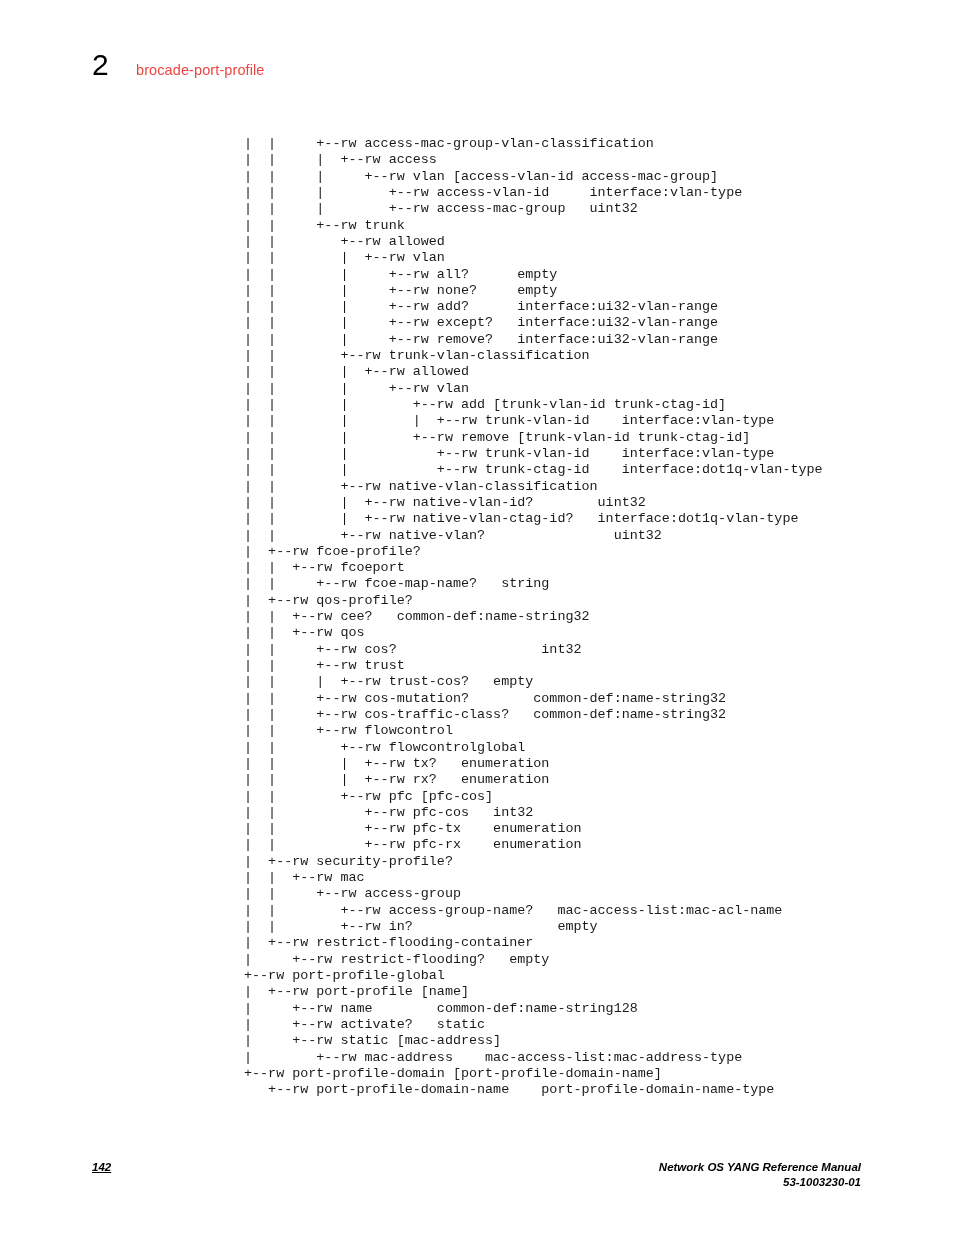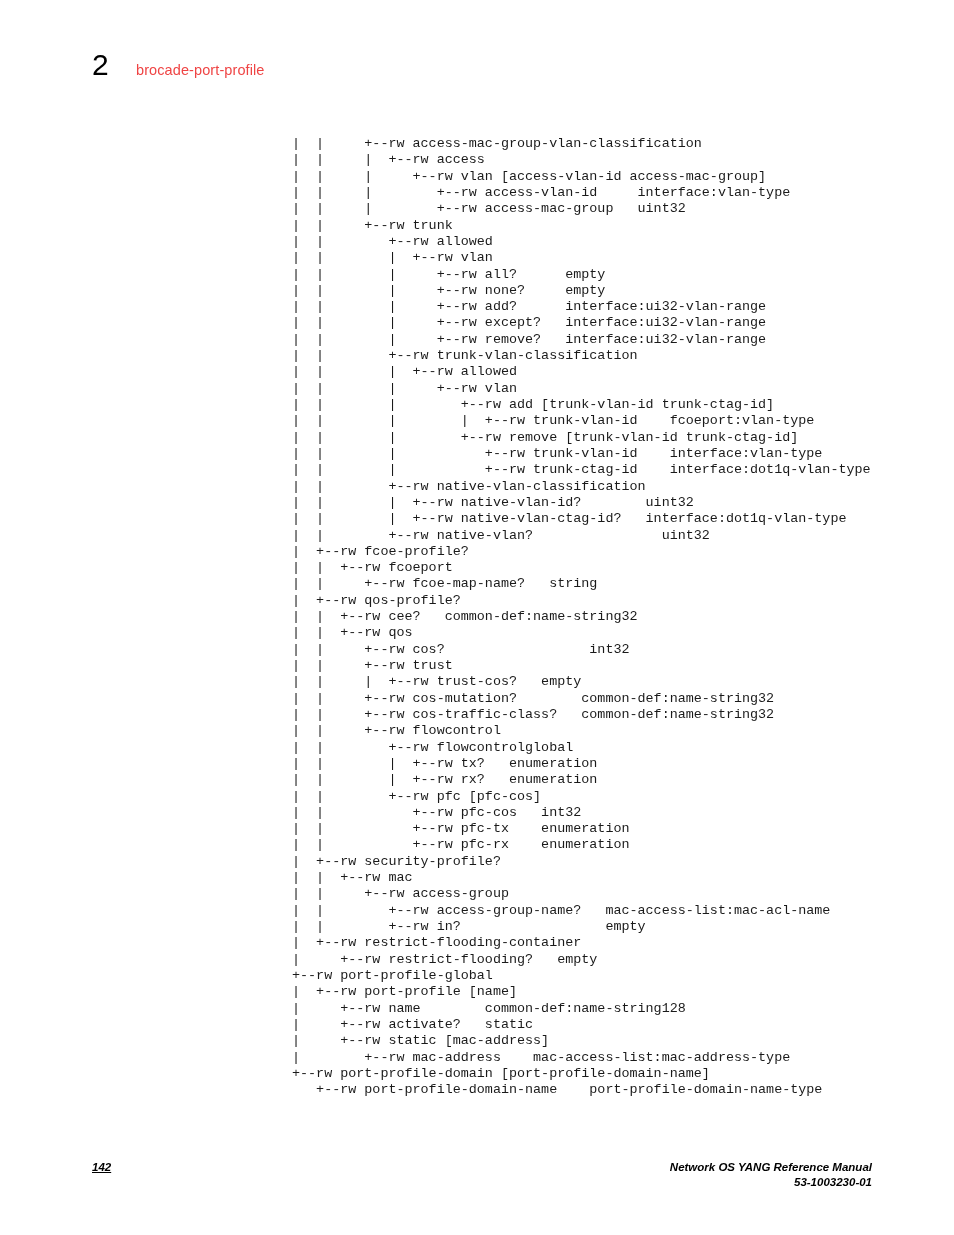--- a/index.html
+++ b/index.html
@@ -59,21 +59,20 @@
     width: 690px;
   }
   .code-line {
     font-family: "Liberation Mono", "DejaVu Sans Mono", monospace;
     font-size: 13.4px;
     line-height: 16.32px;
     letter-spacing: 0px;
     color: #1a1a1a;
     white-space: pre;
     height: 16.32px;
-    margin-left: 48px;
   }
 
   
   .page-footer {
     position: absolute;
     left: 92px;
     top: 1160px;
     width: 780px;
     height: 40px;
   }
@@ -84,21 +83,21 @@
     font-family: "Liberation Sans", sans-serif;
     font-style: italic;
     font-weight: 700;
     font-size: 11.5px;
     line-height: 15px;
     color: #000000;
     text-decoration: underline;
   }
   .footer-right {
     position: absolute;
-    right: 0;
+    right: 11px;
     top: 0;
     text-align: right;
   }
   .footer-manual-title,
   .footer-doc-number {
     font-family: "Liberation Sans", sans-serif;
     font-style: italic;
     font-weight: 700;
     font-size: 11.5px;
     line-height: 15px;
@@ -127,21 +126,21 @@
       <div class="code-line">|  |        |  +--rw vlan</div>
       <div class="code-line">|  |        |     +--rw all?      empty</div>
       <div class="code-line">|  |        |     +--rw none?     empty</div>
       <div class="code-line">|  |        |     +--rw add?      interface:ui32-vlan-range</div>
       <div class="code-line">|  |        |     +--rw except?   interface:ui32-vlan-range</div>
       <div class="code-line">|  |        |     +--rw remove?   interface:ui32-vlan-range</div>
       <div class="code-line">|  |        +--rw trunk-vlan-classification</div>
       <div class="code-line">|  |        |  +--rw allowed</div>
       <div class="code-line">|  |        |     +--rw vlan</div>
       <div class="code-line">|  |        |        +--rw add [trunk-vlan-id trunk-ctag-id]</div>
-      <div class="code-line">|  |        |        |  +--rw trunk-vlan-id    fcoeport:vlan-type</div>
+      <div class="code-line">|  |        |        |  +--rw trunk-vlan-id    interface:vlan-type</div>
       <div class="code-line">|  |        |        +--rw remove [trunk-vlan-id trunk-ctag-id]</div>
       <div class="code-line">|  |        |           +--rw trunk-vlan-id    interface:vlan-type</div>
       <div class="code-line">|  |        |           +--rw trunk-ctag-id    interface:dot1q-vlan-type</div>
       <div class="code-line">|  |        +--rw native-vlan-classification</div>
       <div class="code-line">|  |        |  +--rw native-vlan-id?        uint32</div>
       <div class="code-line">|  |        |  +--rw native-vlan-ctag-id?   interface:dot1q-vlan-type</div>
       <div class="code-line">|  |        +--rw native-vlan?                uint32</div>
       <div class="code-line">|  +--rw fcoe-profile?</div>
       <div class="code-line">|  |  +--rw fcoeport</div>
       <div class="code-line">|  |     +--rw fcoe-map-name?   string</div>

